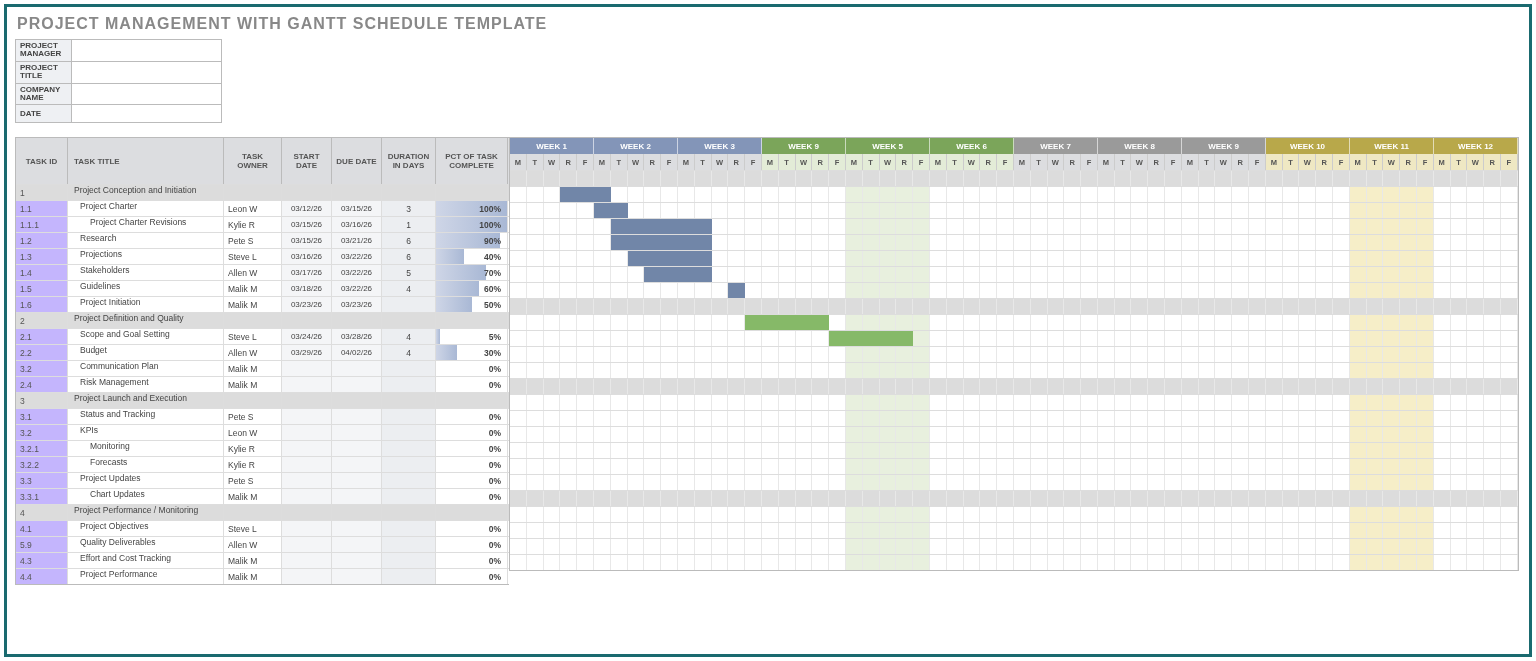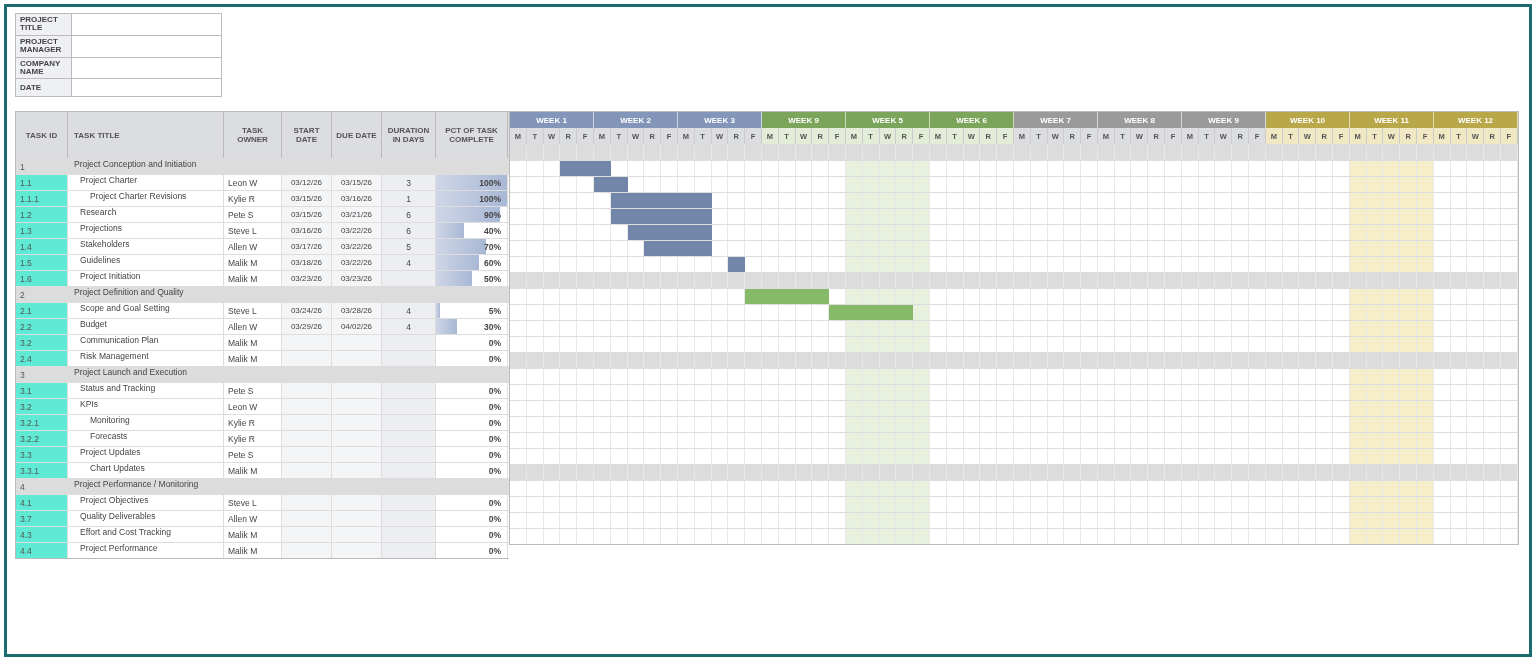--- a/index.html
+++ b/index.html
@@ -77,21 +77,21 @@
   .c-dur  { width:54px; }
   .c-pct  { width:72px; }
 
   
   .lrow { display:flex; height:var(--row-h); background:#fff; border-top:1px solid #ddd; }
   .lrow > div {
     border-right:1px solid #ddd;
     display:flex; align-items:center;
     font-size:8.5px; padding:0 4px; overflow:hidden; white-space:nowrap;
   }
-  .lrow .c-id { background:#5eead4; color:#555; }
+  .lrow .c-id { background:#c4b5fd; color:#555; }
   .lrow .c-name { justify-content:flex-start; }
   .lrow .c-own { background:#fff; }
   .lrow .c-sd, .lrow .c-dd { background:#f4f5f7; justify-content:center; font-size:8px; }
   .lrow .c-dur { background:#eceef1; justify-content:center; }
   .lrow .c-pct { justify-content:flex-end; font-weight:700; position:relative; padding-right:6px; }
   .lrow .c-pct .pfill { position:absolute; left:0; top:0; bottom:0; background:linear-gradient(90deg,#c9d1e4,#9fb0d0); opacity:0.9; }
   .lrow .c-pct span { position:relative; z-index:1; }
   .lrow.hdrrow { background:#dcdcdc; }
   .lrow.hdrrow > div { background:#dcdcdc !important; }
   .ind1 { padding-left:12px !important; }
@@ -111,29 +111,30 @@
   .gcell.wk5  { background:#e8f0de; }
   .gcell.wk11 { background:#f6eec8; }
   .gcell.bar1 { background:#7186a8 !important; border-right-color:#7186a8; }
   .gcell.bar2 { background:#86b968 !important; border-right-color:#86b968; }
 
 </style>
 </head>
 <body>
 
 <div class="frame">
+  <div class="title">PROJECT MANAGEMENT WITH GANTT SCHEDULE TEMPLATE</div>
 
   <table class="meta">
     <tbody>
         <tr>
-          <td class="ml">PROJECT TITLE</td>
+          <td class="ml">PROJECT MANAGER</td>
           <td class="mv"></td>
         </tr>
     <tr>
-          <td class="ml">PROJECT MANAGER</td>
+          <td class="ml">PROJECT TITLE</td>
           <td class="mv"></td>
         </tr>
     <tr>
           <td class="ml">COMPANY NAME</td>
           <td class="mv"></td>
         </tr>
     <tr>
           <td class="ml">DATE</td>
           <td class="mv"></td>
         </tr>
@@ -399,21 +400,21 @@
             <div class="c-own">Steve L</div>
             <div class="c-sd"></div>
             <div class="c-dd"></div>
             <div class="c-dur"></div>
             <div class="c-pct">
               <div class="pfill" style="width: 0%;"></div>
               <span>0%</span>
             </div>
           </div>
           <div class="lrow">
-            <div class="c-id">3.7</div>
+            <div class="c-id">5.9</div>
             <div class="c-name ind1">Quality Deliverables</div>
             <div class="c-own">Allen W</div>
             <div class="c-sd"></div>
             <div class="c-dd"></div>
             <div class="c-dur"></div>
             <div class="c-pct">
               <div class="pfill" style="width: 0%;"></div>
               <span>0%</span>
             </div>
           </div>

